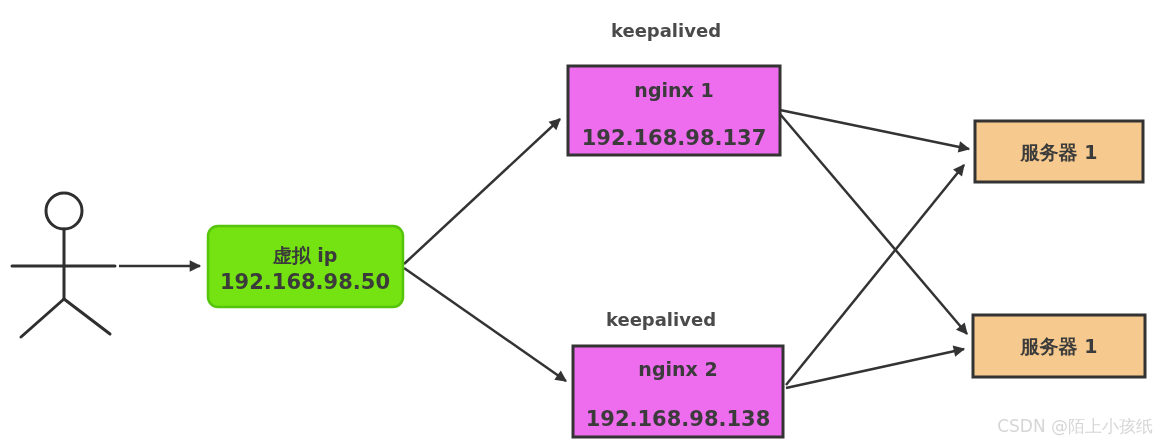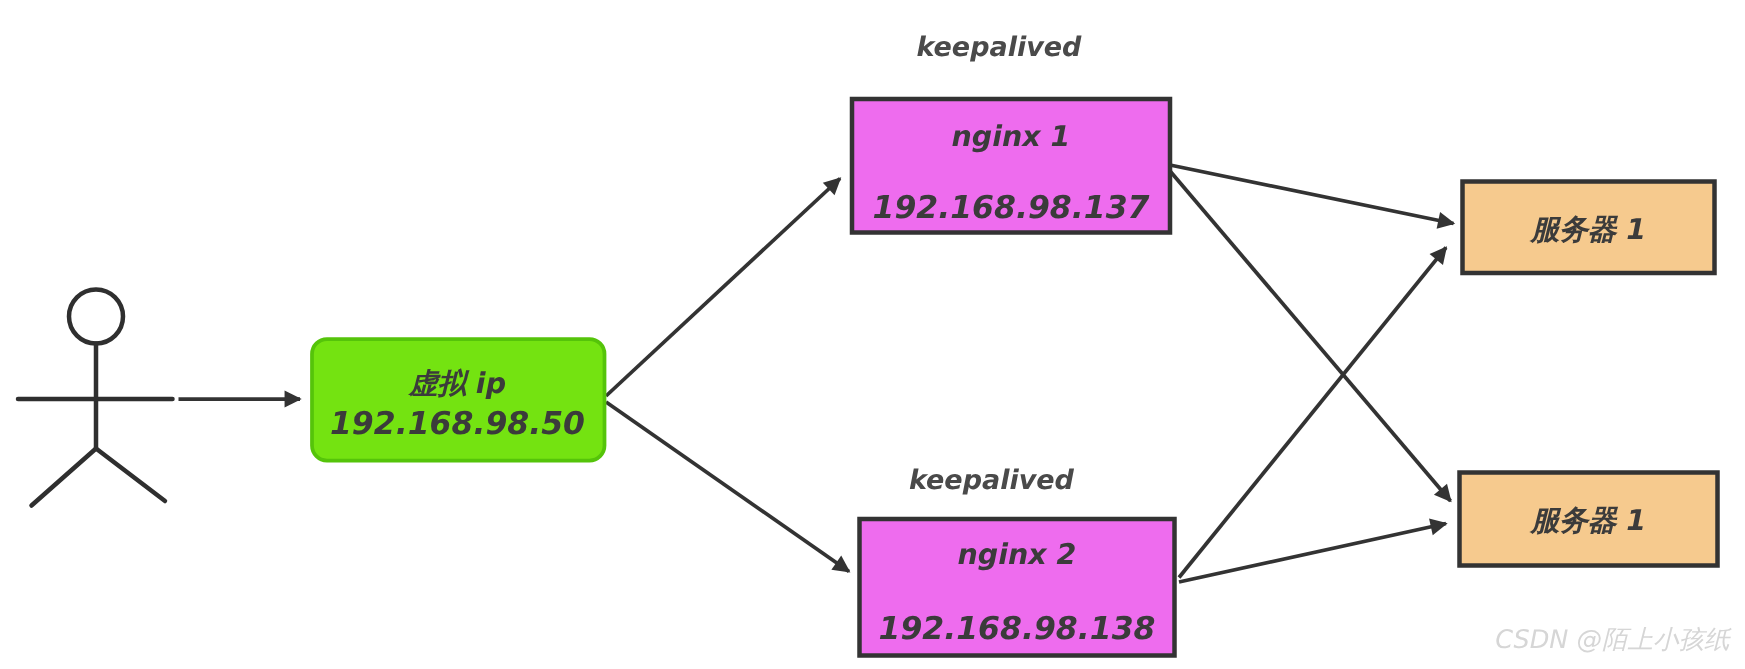--- a/index.html
+++ b/index.html
@@ -8,21 +8,20 @@
     background: #ffffff;
     width: 1163px;
     height: 446px;
     overflow: hidden;
   }
   .stage {
     position: relative;
     width: 1163px;
     height: 446px;
     background: #ffffff;
-    font-style: italic;
   }
   svg text {
     font-family: "DejaVu Sans", "Liberation Sans", sans-serif;
     font-weight: bold;
     fill: #3b3b3b;
   }
   .node-title   { font-size: 19px; }
   .node-ip      { font-size: 21px; }
   .server-title { font-size: 19px; }
   .keepalived-label { font-size: 18px; fill: #4a4a4a; }

